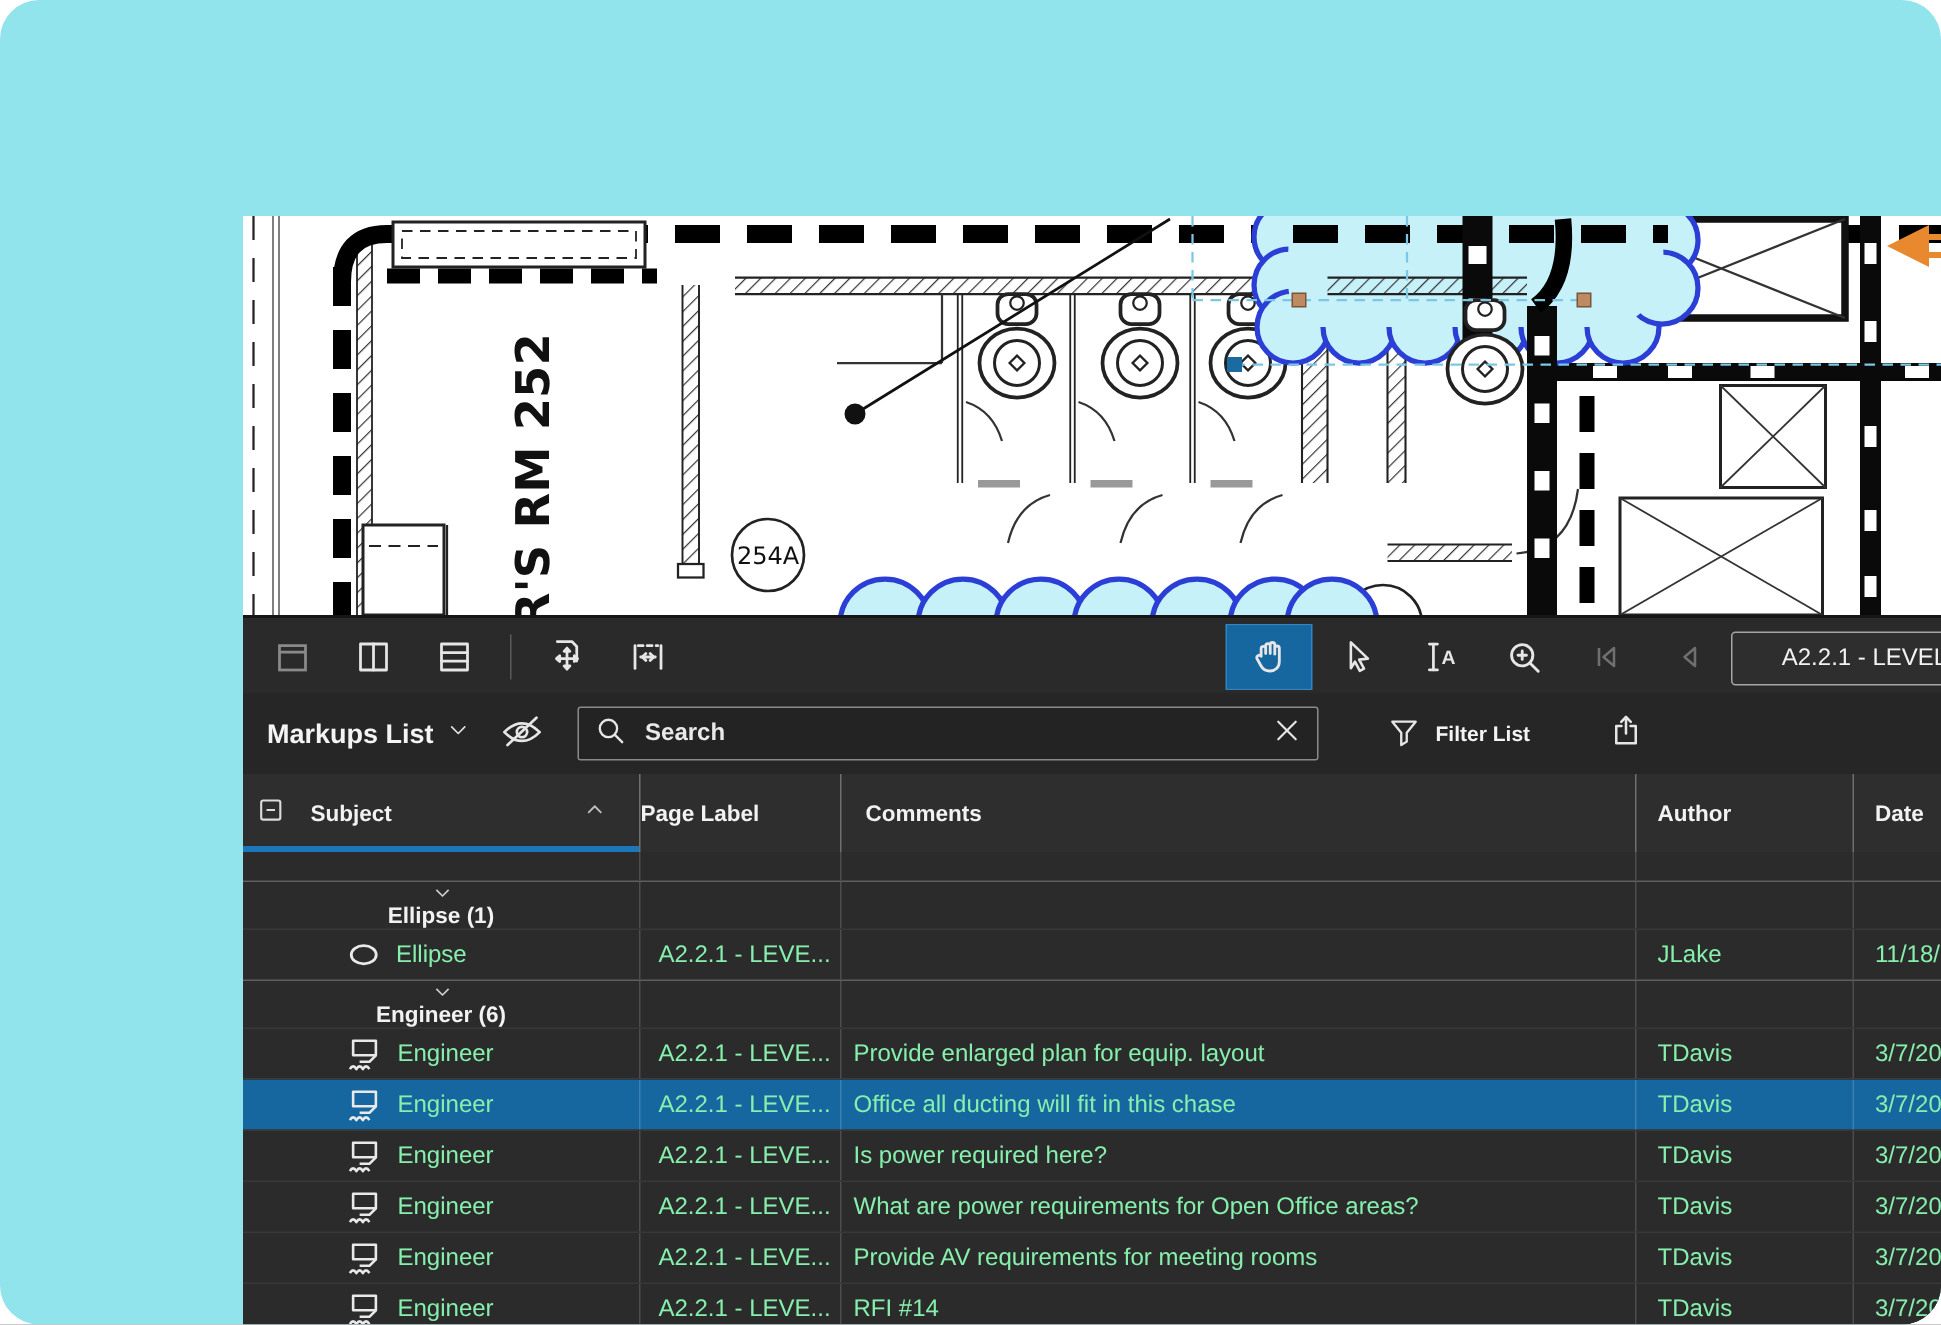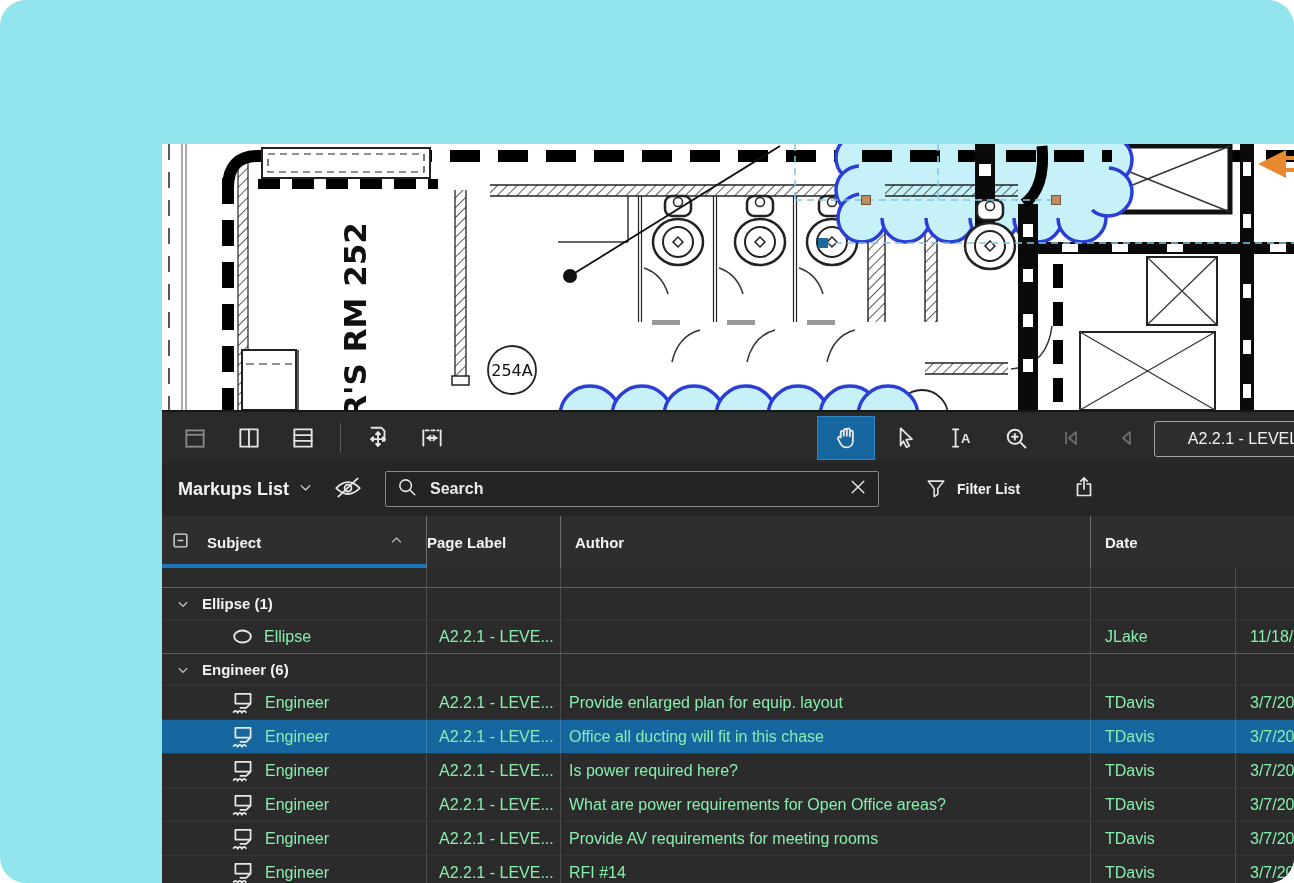--- a/index.html
+++ b/index.html
@@ -45,21 +45,21 @@
   .th:first-child,.td:first-child{border-left:none;}
   .th-subject{padding-left:45px;position:relative;}
   .collapse-ic{position:absolute;left:10px;top:50%;transform:translateY(-50%);display:flex;}
   .sort-ic{position:absolute;right:22px;top:50%;transform:translateY(-50%);display:flex;}
   .sort-underline{position:absolute;left:0;top:48px;width:264px;height:4px;background:#1B76BA;}
   .partial{height:19px;background:#2B2B2B;border-bottom:1px solid #5f5f5f;}
   .partial .td{height:19px;}
   .td{color:#86efac;font-size:16px;display:flex;align-items:center;overflow:hidden;white-space:nowrap;border-left:1px solid #4D4D4D;}
   .grouphdr{height:31px;background:#2B2B2B;border-top:1px solid #5f5f5f;}
   .grouphdr:first-child{border-top:none;}
-  .grouphdr .gcell{display:flex;align-items:center;color:#F2F2F2;font-weight:bold;font-size:15px;}
+  .grouphdr .gcell{display:flex;align-items:center;color:#F2F2F2;font-weight:bold;font-size:15px;flex-direction:column;}
   .grouphdr .gchev{margin-left:14px;margin-right:12px;display:flex;}
   .row{height:33px;border-top:1px solid #383838;}
   .row.selected{background:#16669F;}
   .row.selected .td{border-left-color:#3d7fb0;}
   .subj-cell{padding-left:68px;gap:9px;}
   .subj-cell .micon{display:flex;flex:0 0 auto;}
   .cell-page{padding-left:12px;}
   .cell-comments{padding-left:8px;}
   .cell-author{padding-left:14px;}
   .cell-date{padding-left:14px;}
@@ -465,20 +465,23 @@
           <span>Subject</span>
           <span class="sort-ic">
               <span><svg width="15" height="15" viewBox="0 0 24 24">
                   <path d="M5,15 l7,-7 7,7" fill="none" stroke="#bdbdbd" stroke-width="2" stroke-linejoin="round"></path>
                 </svg></span>
             </span>
         </div>
         <div class="th" style="">
             <span>Page Label</span>
           </div>
+        <div class="th" style="padding-left:16px;">
+            <span>Comments</span>
+          </div>
         <div class="th" style="padding-left:14px;">
             <span>Author</span>
           </div>
         <div class="th" style="padding-left:14px;">
             <span>Date</span>
           </div>
         <div class="sort-underline"></div>
       </div>
       <div class="partial cols">
         <div class="td"></div>

